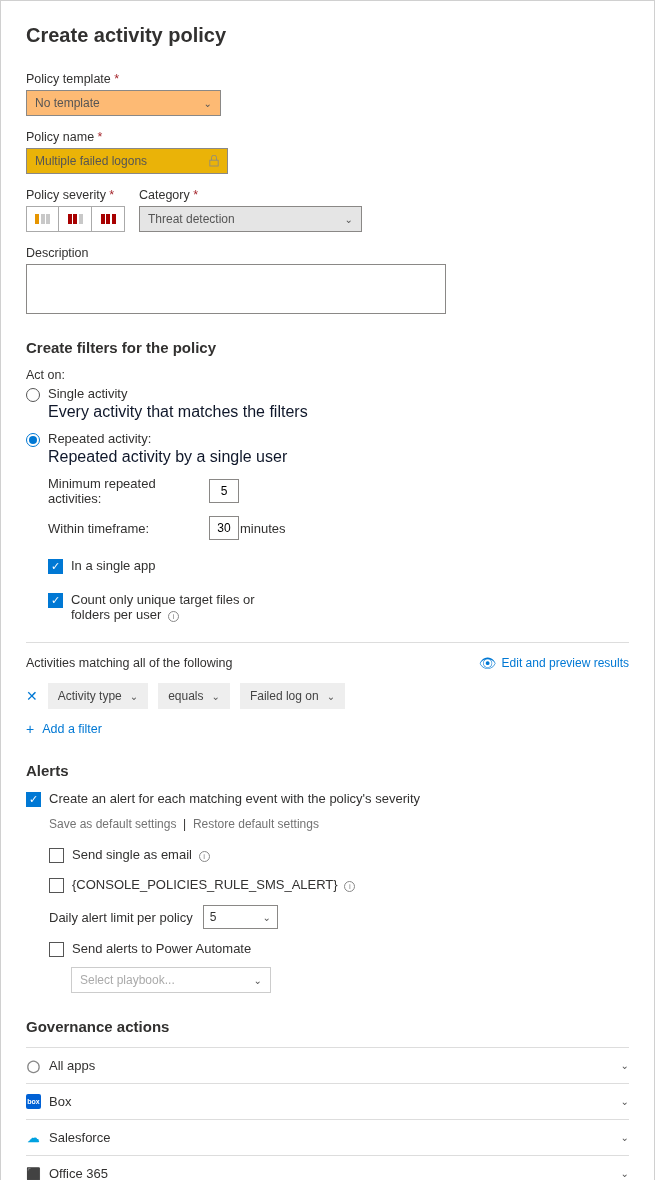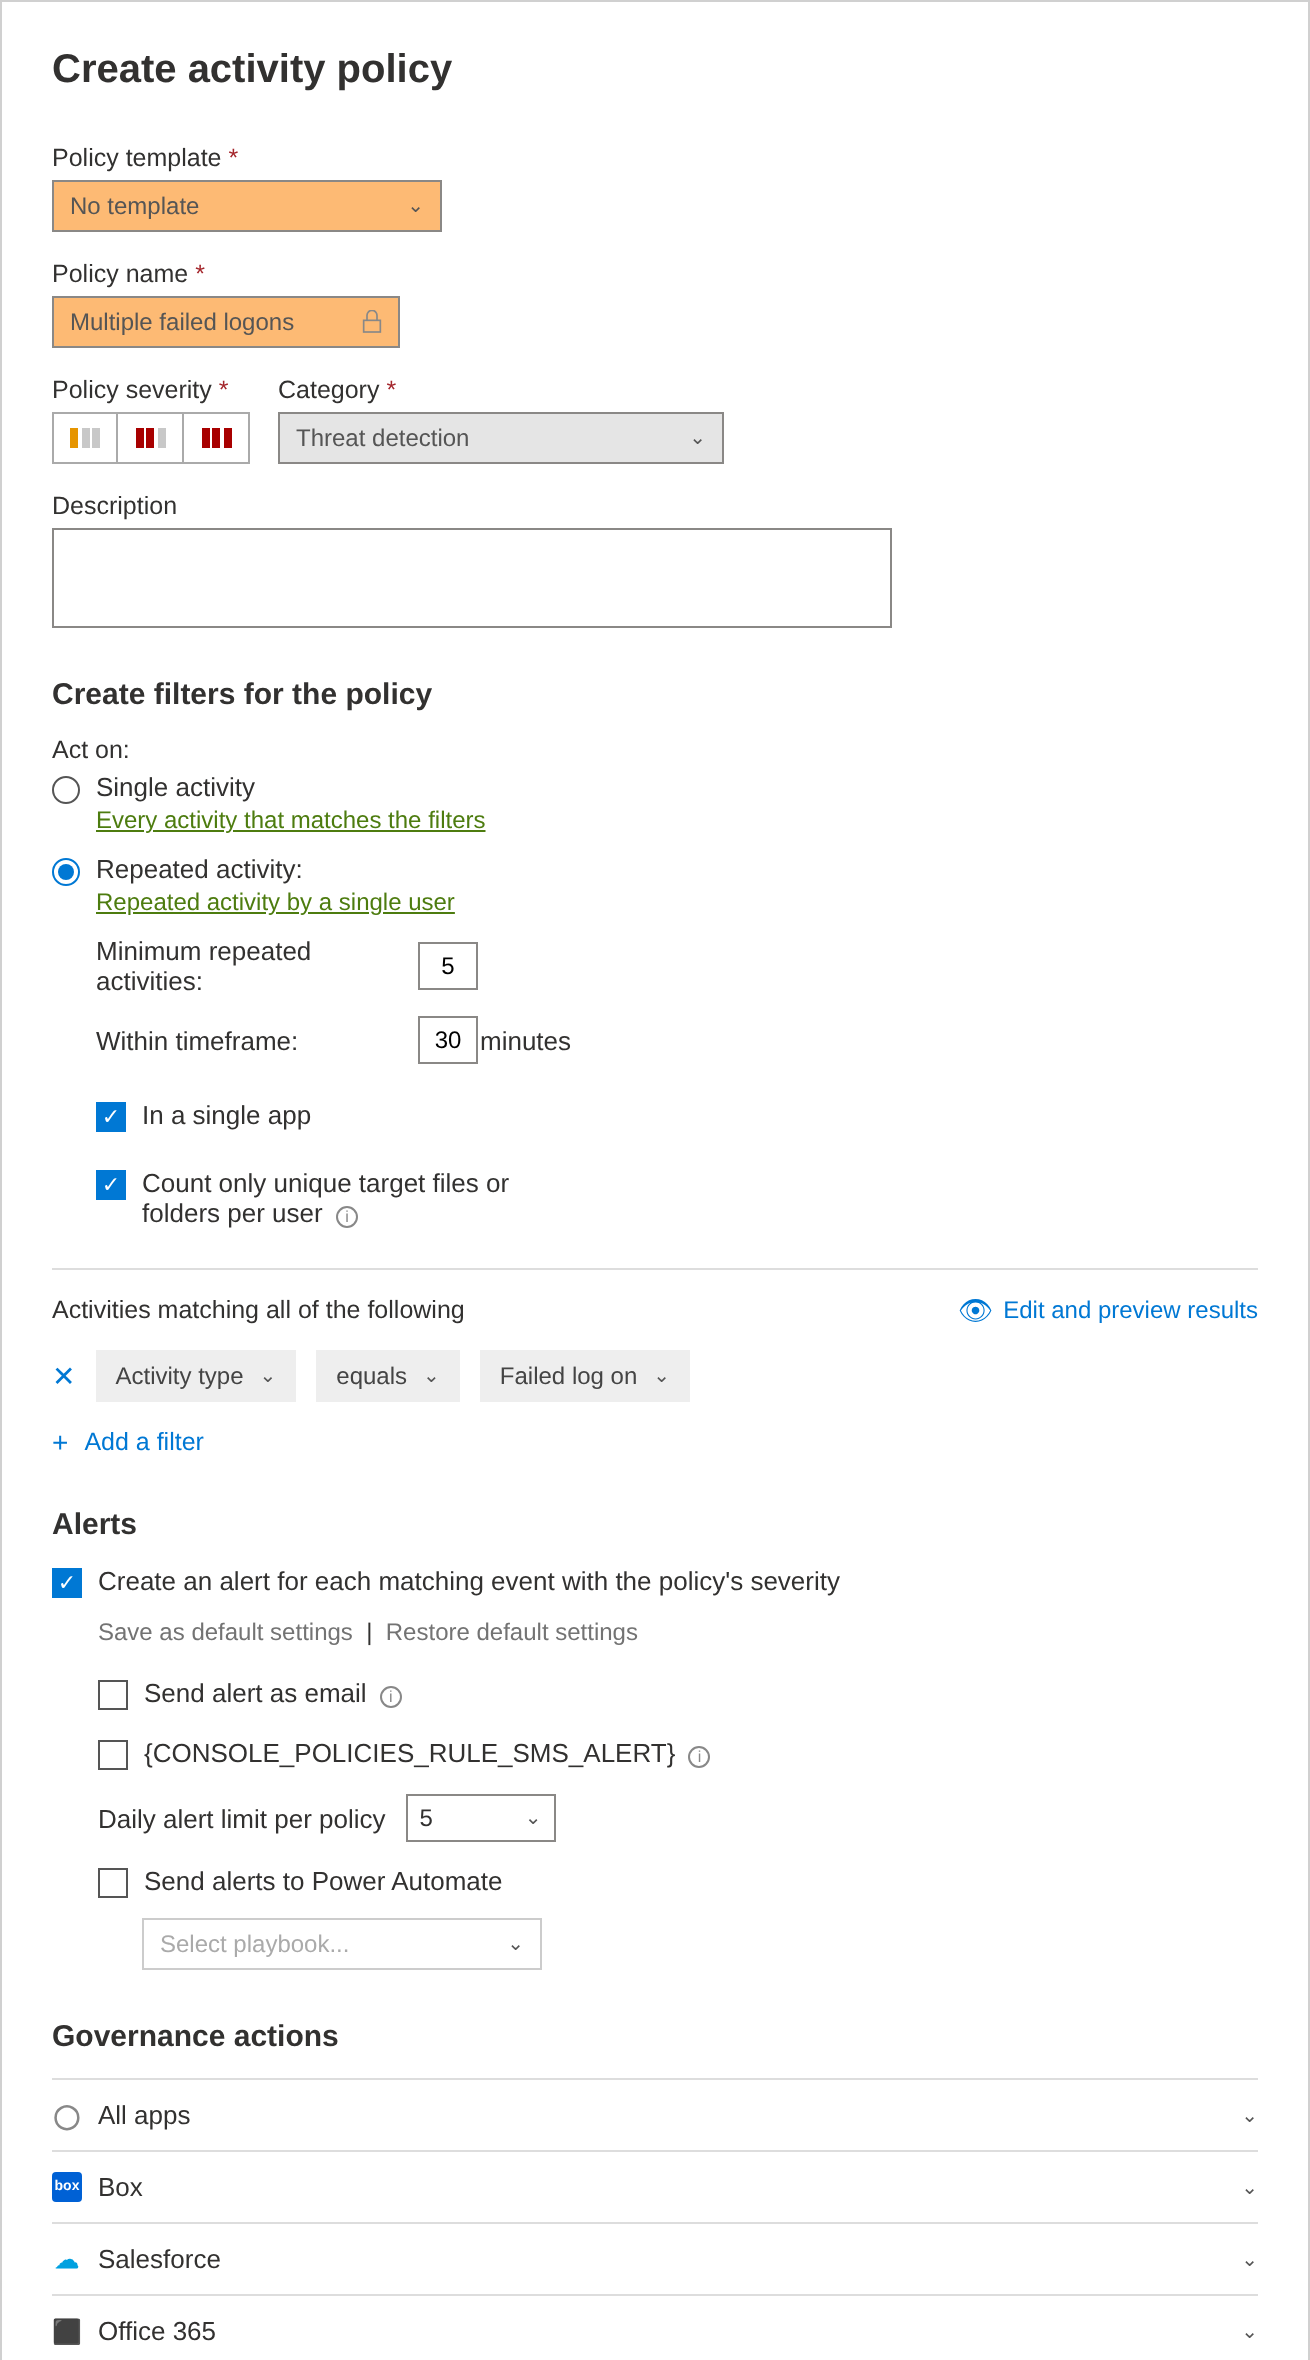--- a/index.html
+++ b/index.html
@@ -43,22 +43,22 @@
     color: #555;
     padding: 0 8px;
     display: flex;
     align-items: center;
     justify-content: space-between;
   }
   .select { cursor: pointer; }
   .select.wide { width: 195px; }
   .select.cat { width: 223px; background: #e5e5e5; }
   .text-input {
-    background: #fdba74;
-    width: 174px;
+    background: #eab308;
+    width: 202px;
     position: relative;
   }
   .chev { font-size: 10px; color: #555; }
   .row { margin-bottom: 14px; }
   .inline-row { display: flex; gap: 14px; }
   .sev-group { display: flex; }
   .sev-btn {
     width: 33px; height: 26px;
     border: 1px solid #aaa;
     display: flex; align-items: center; justify-content: center;
@@ -68,21 +68,21 @@
   .sev-btn + .sev-btn { border-left: none; }
   .bar { width:4px; height:10px; background:#ddd; }
   .bar.o { background:#e69500; }
   .bar.r { background:#a80000; }
   .bar.g { background:#c8c8c8; }
   .textarea {
     border:1px solid #8a8886;
     width:420px; height:50px;
     background:#fff;
   }
-  .sub { font-size:12px; color:#4d7c0f; margin-left:22px; margin-top:2px;text-decoration:underline; }
+  .sub { font-size:16px; color:#0f172a; margin-left:22px; margin-top:2px; }
   .radio-row, .check-row { display:flex; align-items:flex-start; gap:8px; margin-bottom:10px; }
   .radio {
     width:14px; height:14px; border-radius:50%;
     border:1px solid #555; display:inline-block; margin-top:2px;
     position:relative; flex-shrink:0;
   }
   .radio.checked { border:1px solid #0078d4; }
   .radio.checked::after {
     content:""; position:absolute; width:8px; height:8px;
     background:#0078d4; border-radius:50%;
@@ -283,21 +283,21 @@
   </div>
   <div class="alerts-links">
     <a>Save as default settings</a>
     <span> &nbsp;|&nbsp; </span>
     <a>Restore default settings</a>
   </div>
 
   <div class="check-row" style="margin-top:16px; margin-left:23px">
     <span class="checkbox"></span>
     <span>
-      <span>Send alert as email</span>
+      <span>Send single as email</span>
       <span class="info-icon">i</span>
     </span>
   </div>
 
   <div class="check-row" style="margin-top:14px; margin-left:23px">
     <span class="checkbox"></span>
     <span>
       <span>{CONSOLE_POLICIES_RULE_SMS_ALERT}</span>
       <span class="info-icon">i</span>
     </span>

